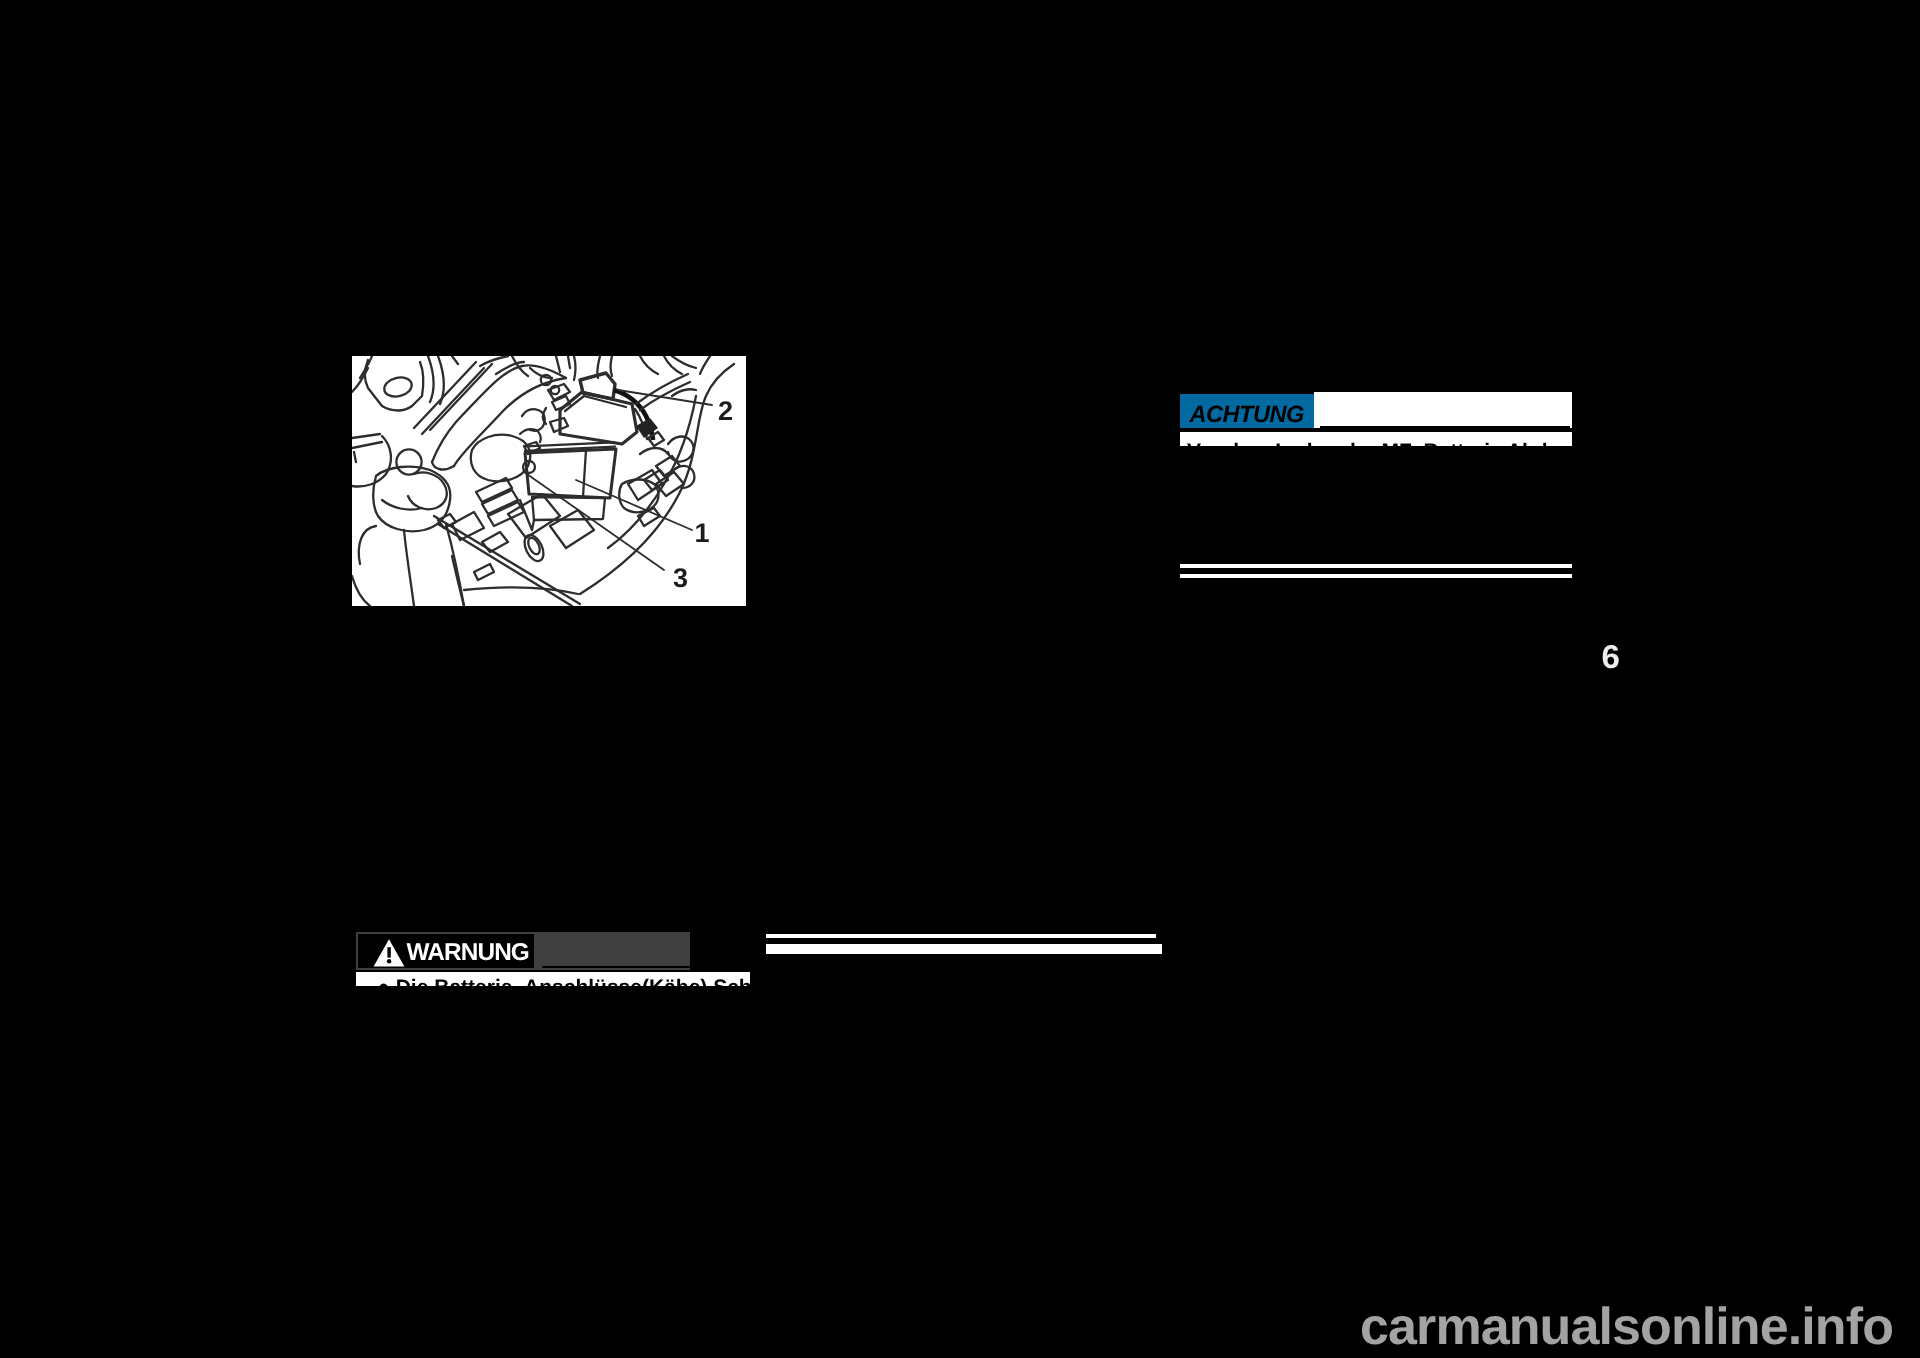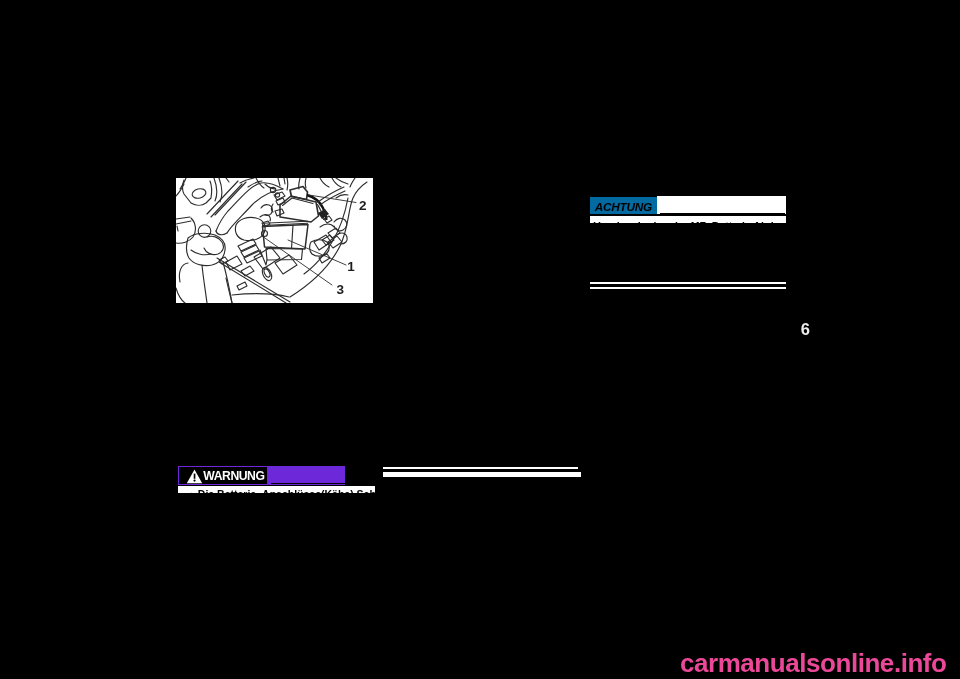--- a/index.html
+++ b/index.html
@@ -147,21 +147,21 @@
 
 <text x="171.2" y="93">1</text>
 
 <text x="183" y="32">2</text>
 
 <text x="160.5" y="115.5">3</text>
 </g>
 </svg>
 </div>
 
-<div class="abs" style="left:177.5px;top:466.4px;width:167px;height:18.8px;background:#6d28d9;">
+<div class="abs" style="left:177.5px;top:466.4px;width:167px;height:18.8px;background:#404040;">
 
   <div class="abs" style="left:1.8px;top:0.8px;width:87.5px;height:17.2px;background:#000;"></div>
 
   <svg class="abs" style="left:8px;top:2.2px;" width="17" height="15" viewBox="0 0 17 15">
     <path d="M8.5,0.6 L16.2,14.2 L0.8,14.2 Z" fill="#fff"></path>
     <path d="M8.5,3.4 L13.8,12.9 L3.2,12.9 Z" fill="#fff" stroke="#000" stroke-width="0"></path>
     <rect x="7.7" y="4.6" width="1.7" height="5.2" fill="#000"></rect>
     <circle cx="8.55" cy="11.6" r="1.1" fill="#000"></circle>
   </svg>
 
@@ -190,13 +190,13 @@
 <div class="abs" style="left:590px;top:216.4px;width:196px;height:6.9px;background:#fff;overflow:hidden;">
   <div class="abs" style="left:3.5px;top:3.4px;color:#000;font-weight:bold;font-size:10.5px;white-space:nowrap;">Vor dem Laden der MF–Batterie Abdeck–Ba</div>
 </div>
 
 <div class="abs" style="left:589.6px;top:281.5px;width:196.9px;height:2.4px;background:#fff;"></div>
 
 <div class="abs" style="left:589.6px;top:286.5px;width:196.9px;height:2.4px;background:#fff;"></div>
 
 <div class="abs" style="left:800.8px;top:320.4px;color:#ededed;font-weight:bold;font-size:16.5px;">6</div>
 
-<div class="abs" style="left:680px;top:648px;color:#ec4899;font-weight:bold;font-size:26px;letter-spacing:-0.45px;">carmanualsonline.info</div>
+<div class="abs" style="left:680px;top:648px;color:#a3a3a3;font-weight:bold;font-size:26px;letter-spacing:-0.45px;">carmanualsonline.info</div>
 
 </body></html>

